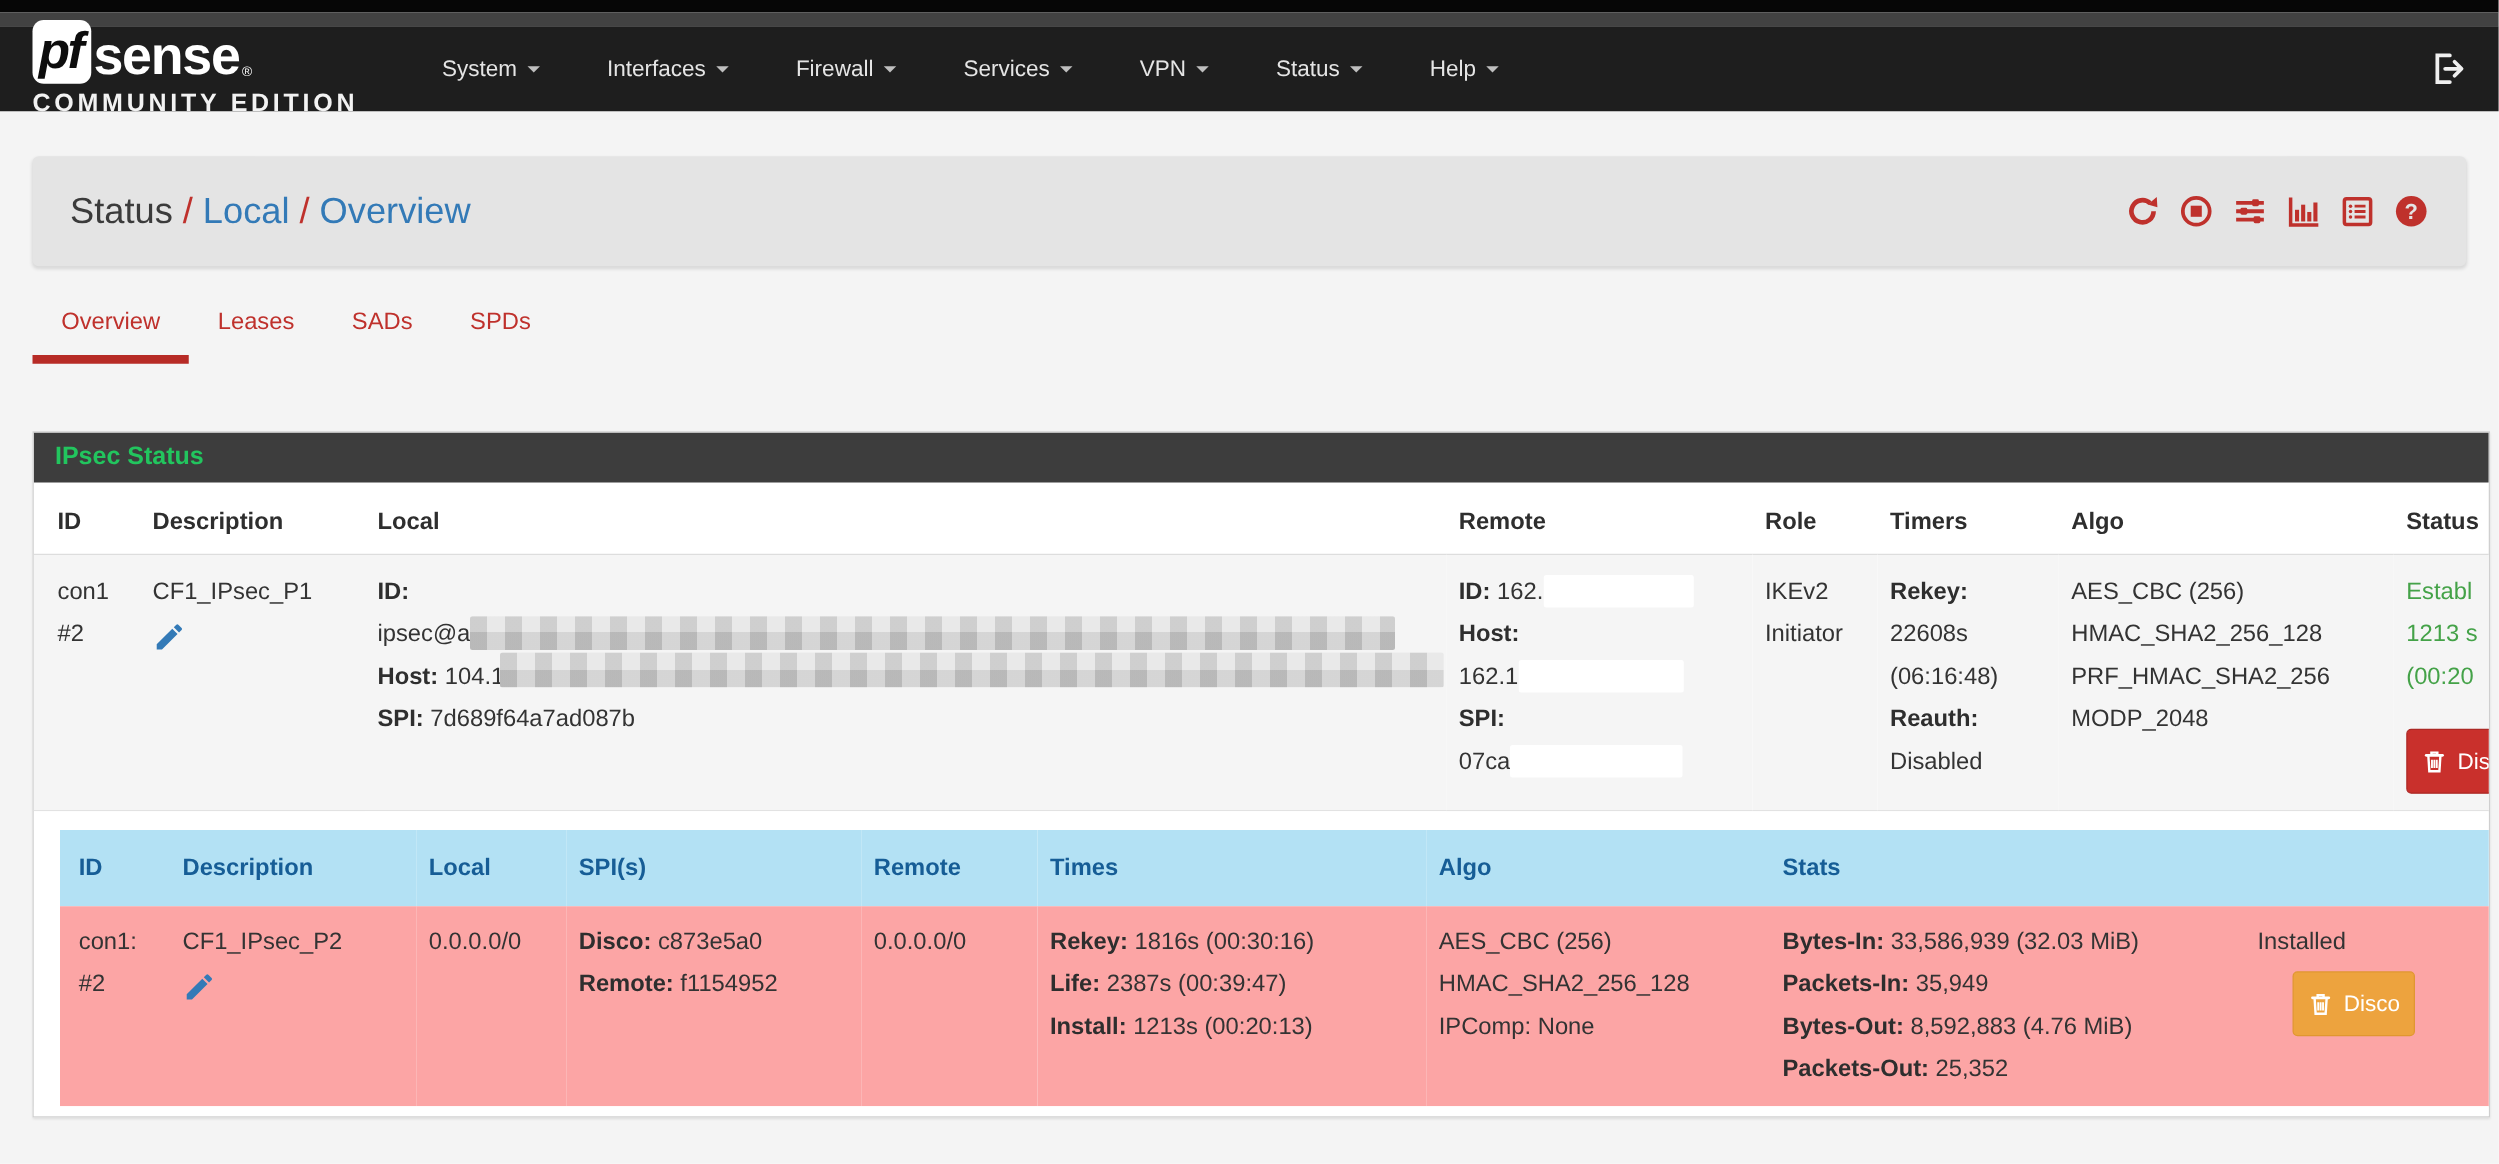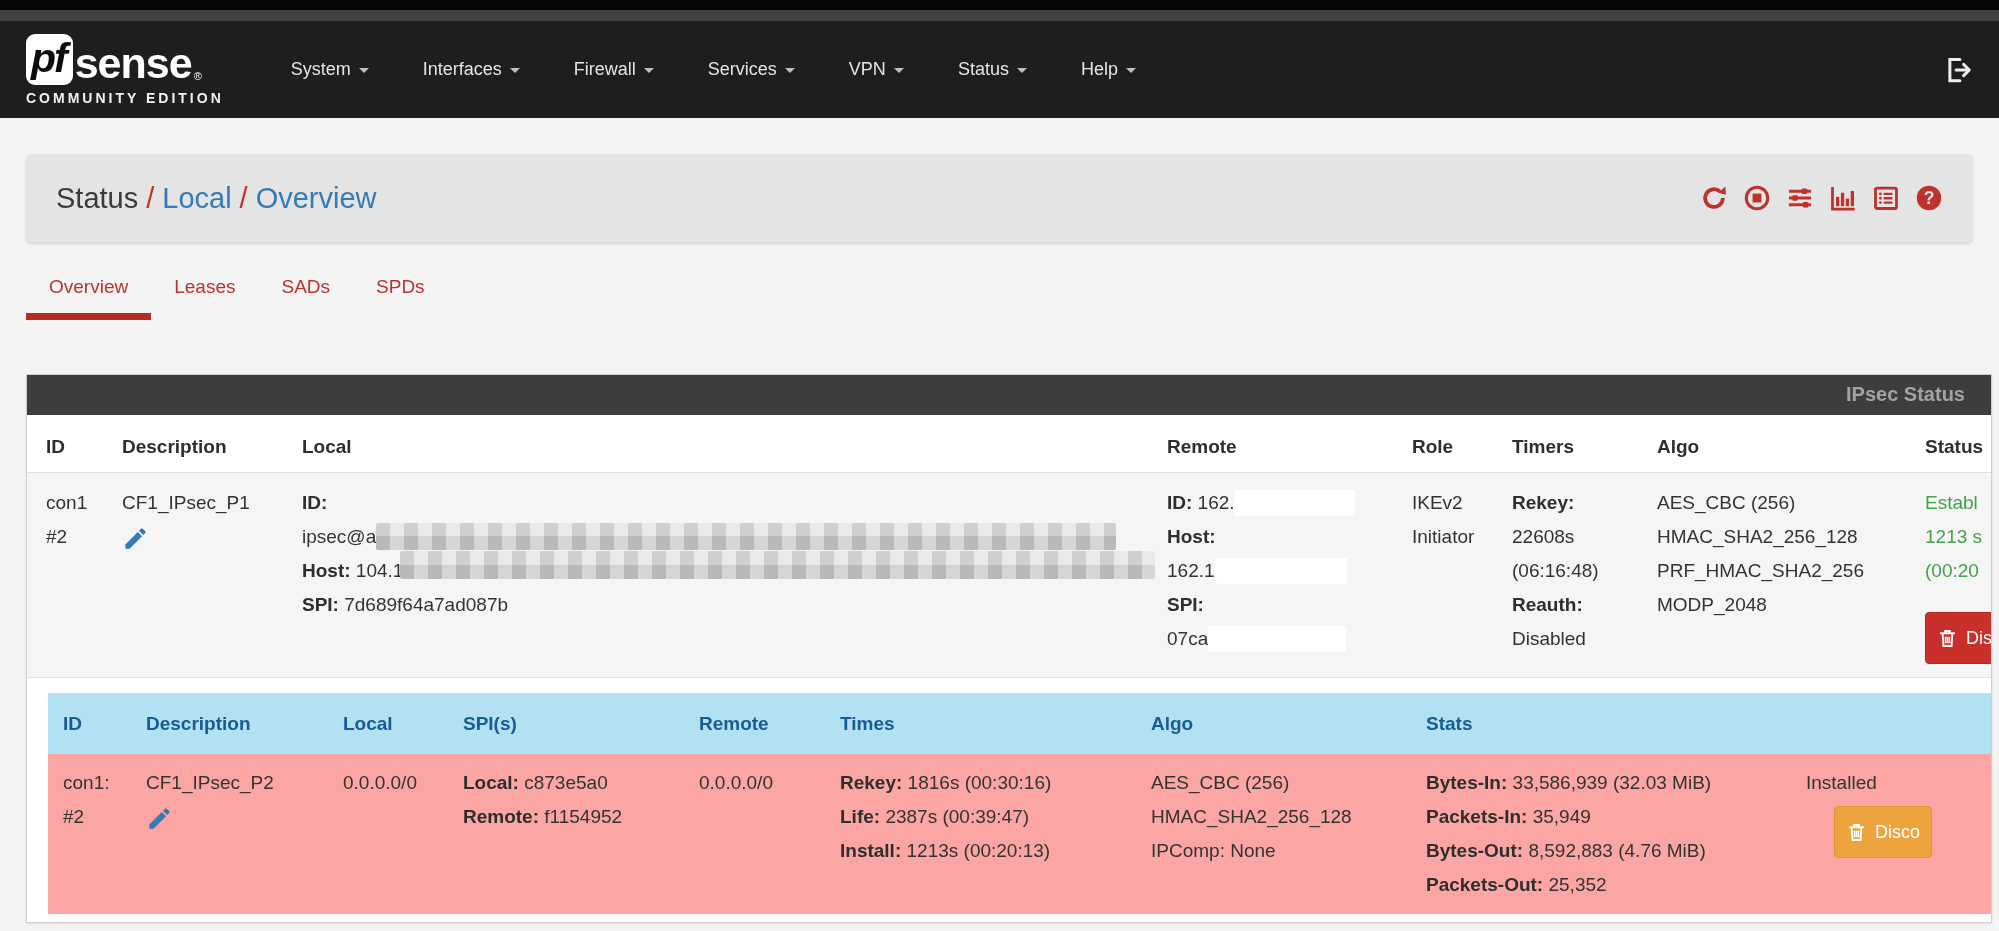--- a/index.html
+++ b/index.html
@@ -2,27 +2,27 @@
 <html><head>
 <meta charset="utf-8">
 <style>
   * { margin:0; padding:0; box-sizing:border-box; }
   html,body { width:1999px; height:931px; overflow:hidden; }
   body { background:#f4f4f4; font-family:"Liberation Sans","DejaVu Sans",sans-serif; color:#333; }
 
   
   .strip1 { height:10px; background:#060606; }
   .strip2 { height:11px; background:#424242; }
-  .navbar { height:97px; background:#1e1e1e; display:flex; align-items:center; padding:0 26px; }
+  .navbar { height:68px; background:#1e1e1e; display:flex; align-items:center; padding:0 26px; }
   .brand { display:flex; flex-direction:column; margin-right:40px; cursor:pointer; }
   .brand-row { display:flex; align-items:flex-end; line-height:1; }
   .brand-box { background:#fff; color:#0d0d0d; font-style:italic; font-weight:bold; font-size:41px; padding:4px 7px 6px 5px; border-radius:9px; letter-spacing:-2px; }
   .brand-sense { color:#fff; font-weight:bold; font-size:43px; letter-spacing:-1px; margin-left:2px; }
   .brand-reg { color:#fff; font-size:11px; margin-left:2px; align-self:flex-end; margin-bottom:3px;}
-  .brand-edition { color:#f2f2f2; font-size:14px; font-weight:bold; letter-spacing:3px; margin-top:5px; }
+  .brand-edition { color:#f2f2f2; font-size:20px; font-weight:bold; letter-spacing:3px; margin-top:5px; }
   .nav-menu { display:flex; align-items:center; }
   .nav-item { color:#e5e5e5; font-size:18px; padding:14px 27px; cursor:pointer; white-space:nowrap; }
   .caret { display:inline-block; margin-left:8px; vertical-align:middle; border-left:5px solid transparent; border-right:5px solid transparent; border-top:5px solid #bfbfbf; }
   .nav-spacer { flex:1; }
   .signout { width:30px; height:30px; color:#efefef; cursor:pointer; }
 
   
   .crumbbar { margin:36px 26px 0 26px; width:1947px; height:88px; background:#e4e4e4; border-radius:5px; box-shadow:0 2px 3px rgba(0,0,0,0.12); display:flex; align-items:center; padding:0 30px; }
   .crumb { font-size:29px; }
   .crumb .root { color:#3b3b3b; }
@@ -32,21 +32,21 @@
   .crumb-actions { display:flex; align-items:center; gap:15px; color:#bf312c; }
   .crumb-actions .aicon { width:28px; height:28px; cursor:pointer; }
 
   
   .tabs { margin-left:26px; display:flex; }
   .tab { color:#bf312c; font-size:19px; padding:34px 23px 15px 23px; cursor:pointer; border-bottom:7px solid transparent; }
   .tab.active { border-bottom-color:#b72b26; }
 
   
   .panel { margin:54px 0 0 26px; width:1966px; background:#fff; border:1px solid #cfcfcf; box-shadow:0 1px 2px rgba(0,0,0,0.1); overflow:hidden; }
-  .panel-header { background:#3d3d3d; color:#a3a3a3; font-weight:bold; font-size:20px; padding:8px 26px 9px 17px;text-align:right; }
+  .panel-header { background:#3d3d3d; color:#22c55e; font-weight:bold; font-size:20px; padding:8px 6px 9px 17px; }
 
   table { border-collapse:collapse; table-layout:fixed; }
   .ike-table { width:2124px; }
   .ike-table th, .ike-table td { text-align:left; vertical-align:top; padding:13px 10px; font-size:19px; line-height:34px; }
   .ike-table th { font-weight:bold; color:#2e2e2e; border-bottom:1px solid #ddd; padding-top:15px; padding-bottom:8px; }
   .ike-table th:first-child, .ike-table td:first-child { padding-left:19px; }
   .ike-table tbody td { background:#f5f5f5; border-bottom:1px solid #e2e2e2; }
 
   b.lbl { font-weight:bold; color:#2e2e2e; }
   .pencil { width:27px; height:27px; margin-top:5px; cursor:pointer; }
@@ -279,21 +279,21 @@
           <td>
             <div>CF1_IPsec_P2</div>
             <svg class="pencil" viewBox="0 0 24 24" fill="#337ab7">
               <path d="M3 17.25V21h3.75L17.81 9.94l-3.75-3.75L3 17.25zM20.71 7.04c.39-.39.39-1.02 0-1.41l-2.34-2.34a.996.996 0 0 0-1.41 0l-1.83 1.83 3.75 3.75 1.83-1.83z"></path>
             </svg>
           </td>
           <td>
             <div>0.0.0.0/0</div>
           </td>
           <td>
-            <div><b class="lbl">Local:</b> <span>c873e5a0</span></div>
+            <div><b class="lbl">Disco:</b> <span>c873e5a0</span></div>
             <div><b class="lbl">Remote:</b> <span>f1154952</span></div>
           </td>
           <td>
             <div>0.0.0.0/0</div>
           </td>
           <td>
             <div><b class="lbl">Rekey:</b> <span>1816s (00:30:16)</span></div>
             <div><b class="lbl">Life:</b> <span>2387s (00:39:47)</span></div>
             <div><b class="lbl">Install:</b> <span>1213s (00:20:13)</span></div>
           </td>

